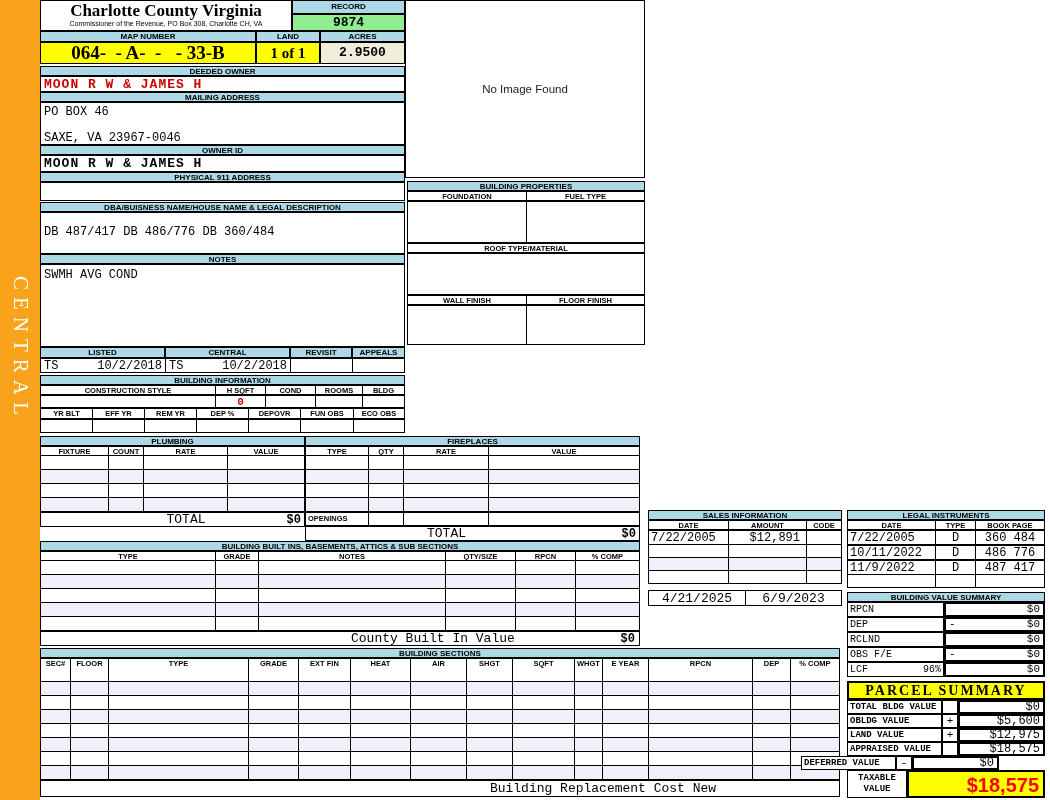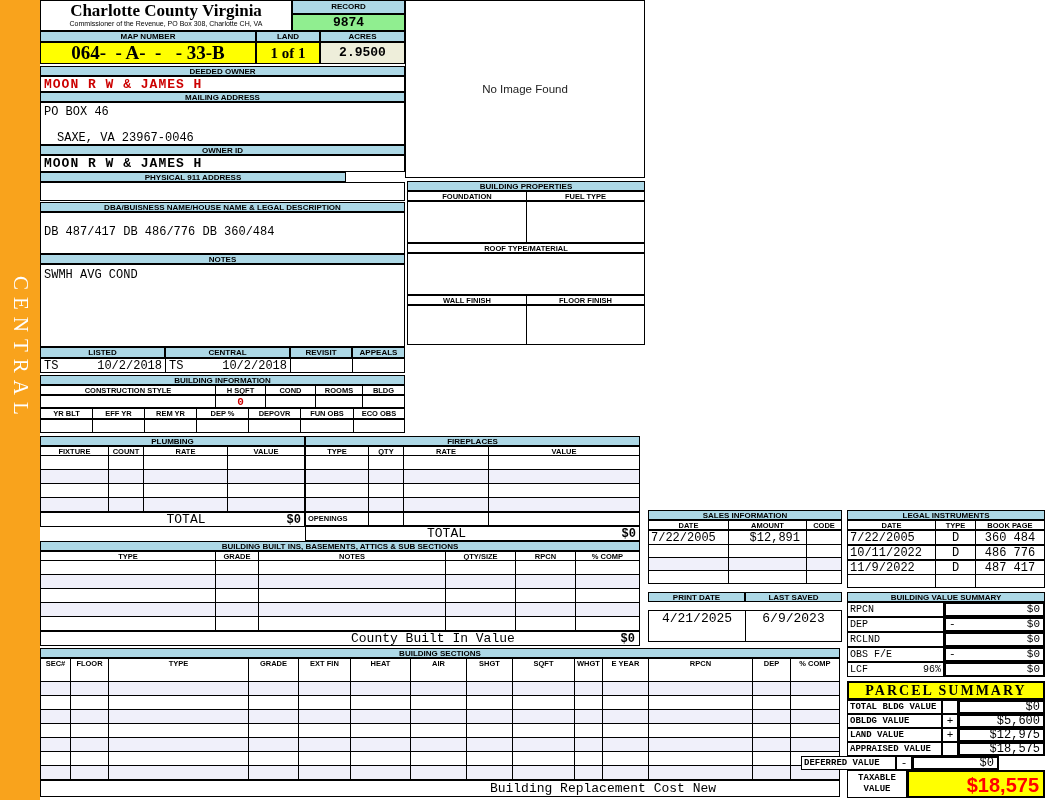--- a/index.html
+++ b/index.html
@@ -61,27 +61,27 @@
   <div class="mapval" style="width:64px;font-size:15px">1 of 1</div>
   <div class="mapval mono" style="width:85px;background:#EEEEDA;font-family:'Liberation Mono',monospace;font-size:13px">2.9500</div>
 </div>
 
 <div class="abs band" style="left:40px;top:66px;width:365px;height:10px">DEEDED OWNER</div>
 <div class="abs box mono redtxt" style="left:40px;top:76px;width:365px;height:16px;font-weight:bold;font-size:13px;line-height:15px;letter-spacing:1px;padding-left:3px">MOON R W &amp; JAMES H</div>
 
 <div class="abs band" style="left:40px;top:92px;width:365px;height:10px">MAILING ADDRESS</div>
 <div class="abs box" style="left:40px;top:102px;width:365px;height:43px">
   <div class="mono val12" style="padding:2px 3px 0">PO BOX 46</div>
-  <div class="mono val12" style="padding:12px 16px 0">SAXE, VA 23967-0046</div>
+  <div class="mono val12" style="padding:12px 3px 0">SAXE, VA 23967-0046</div>
 </div>
 
 <div class="abs band" style="left:40px;top:145px;width:365px;height:10px">OWNER ID</div>
 <div class="abs box mono" style="left:40px;top:155px;width:365px;height:17px;font-weight:bold;font-size:13px;line-height:16px;letter-spacing:1px;padding-left:3px">MOON R W &amp; JAMES H</div>
 
-<div class="abs band" style="left:40px;top:172px;width:306px;height:10px">PHYSICAL 911 ADDRESS</div>
+<div class="abs band" style="left:40px;top:172px;width:365px;height:10px">PHYSICAL 911 ADDRESS</div>
 <div class="abs box mono val12" style="left:40px;top:182px;width:365px;height:19px;padding-left:3px"></div>
 
 <div class="abs band" style="left:40px;top:202px;width:365px;height:10px">DBA/BUISNESS NAME/HOUSE NAME &amp; LEGAL DESCRIPTION</div>
 <div class="abs box mono val12" style="left:40px;top:212px;width:365px;height:42px;padding:12px 3px 0">DB 487/417 DB 486/776 DB 360/484</div>
 
 <div class="abs band" style="left:40px;top:254px;width:365px;height:10px">NOTES</div>
 <div class="abs box mono val12" style="left:40px;top:264px;width:365px;height:83px;padding:3px">SWMH AVG COND</div>
 
 <div class="abs row bandcells" style="left:40px;top:347px;width:365px;height:11px">
   <div style="width:125px">LISTED</div>
@@ -507,21 +507,21 @@
       <div style="width: 88px;"></div>
       <div style="width: 40px;"></div>
       <div style="width: auto;"></div>
     </div>
   </div>
 
 <div class="abs row bandcells" style="left:648px;top:592px;width:194px;height:10px">
   <div style="width:97px">PRINT DATE</div>
   <div style="width:97px">LAST SAVED</div>
 </div>
-<div class="abs fr" style="left:648px;top:610px;width:194px;height:32px">
+<div class="abs fr" style="left:648px;top:590px;width:194px;height:16px">
   <div class="mono" style="width:97px;font-size:13px;text-align:center;line-height:15px">4/21/2025</div>
   <div class="mono" style="font-size:13px;text-align:center;line-height:15px">6/9/2023</div>
 </div>
 
 <div class="abs band" style="left:847px;top:592px;width:198px;height:10px">BUILDING VALUE SUMMARY</div>
 <div class="abs row" style="left:847px;top:602px;width:198px;height:15px">
   <div class="bvs-label mono">
       <span>RPCN</span>
     </div>
   <div class="bvs-val mono">

